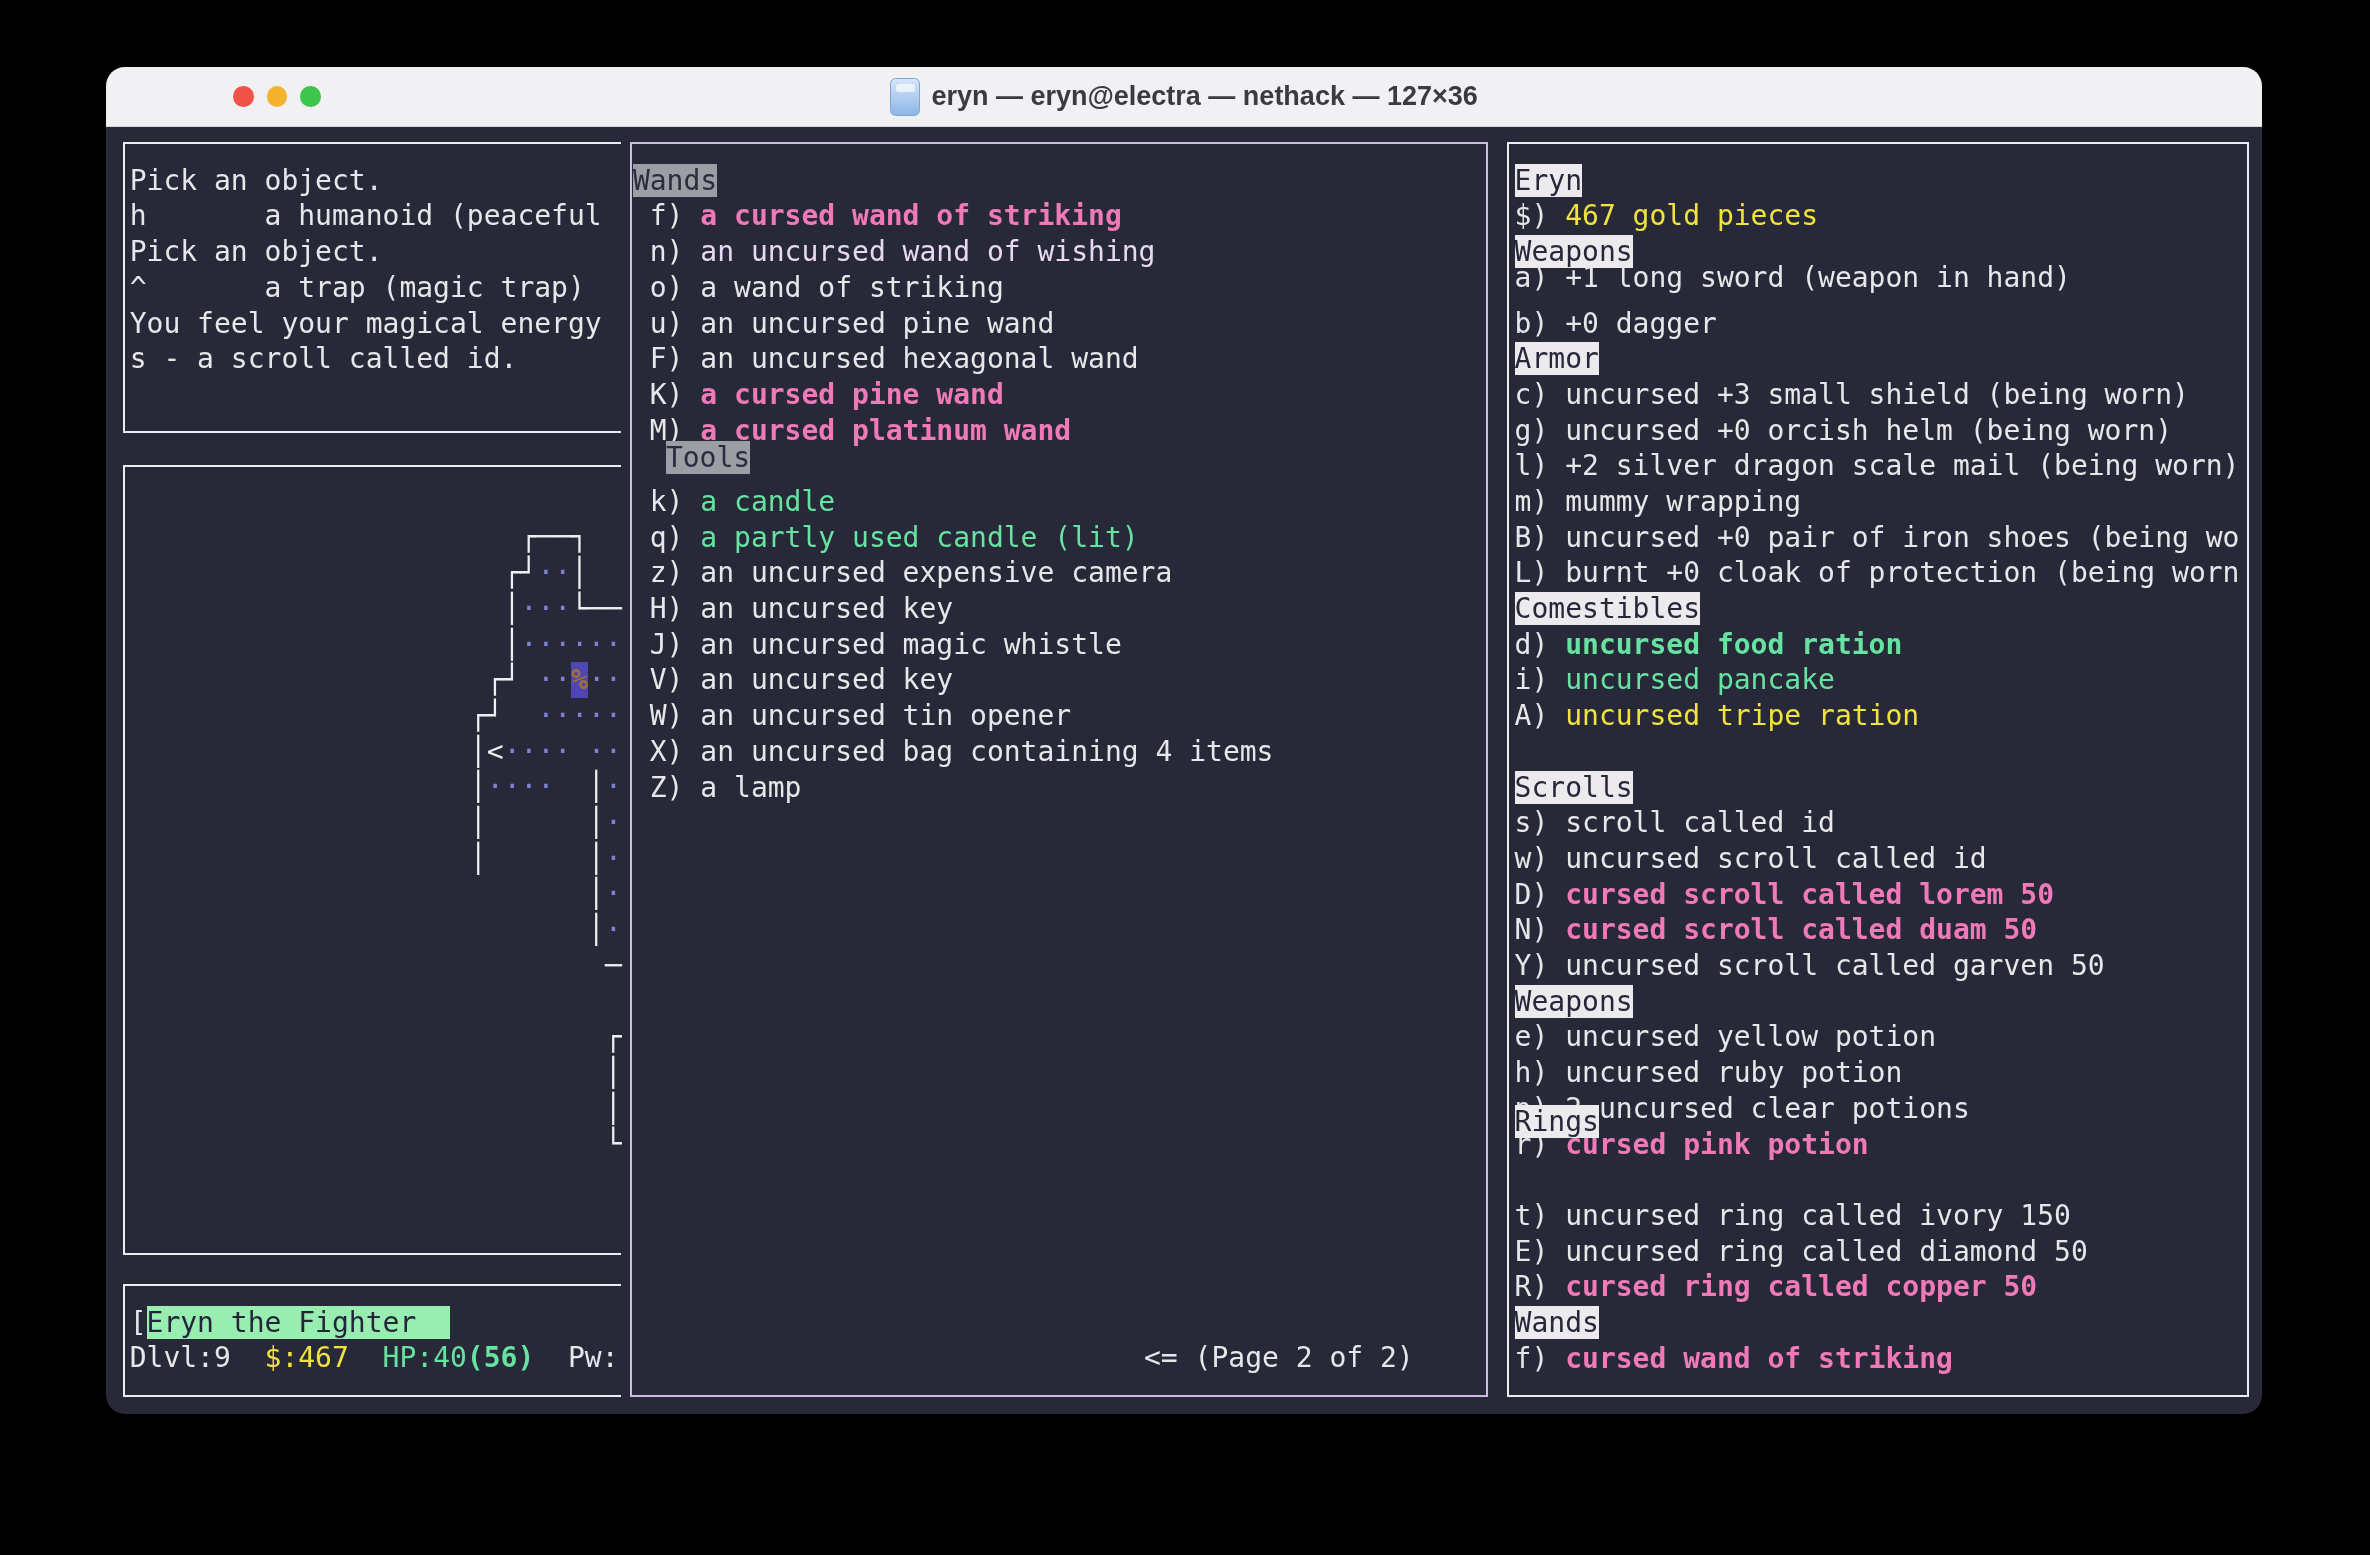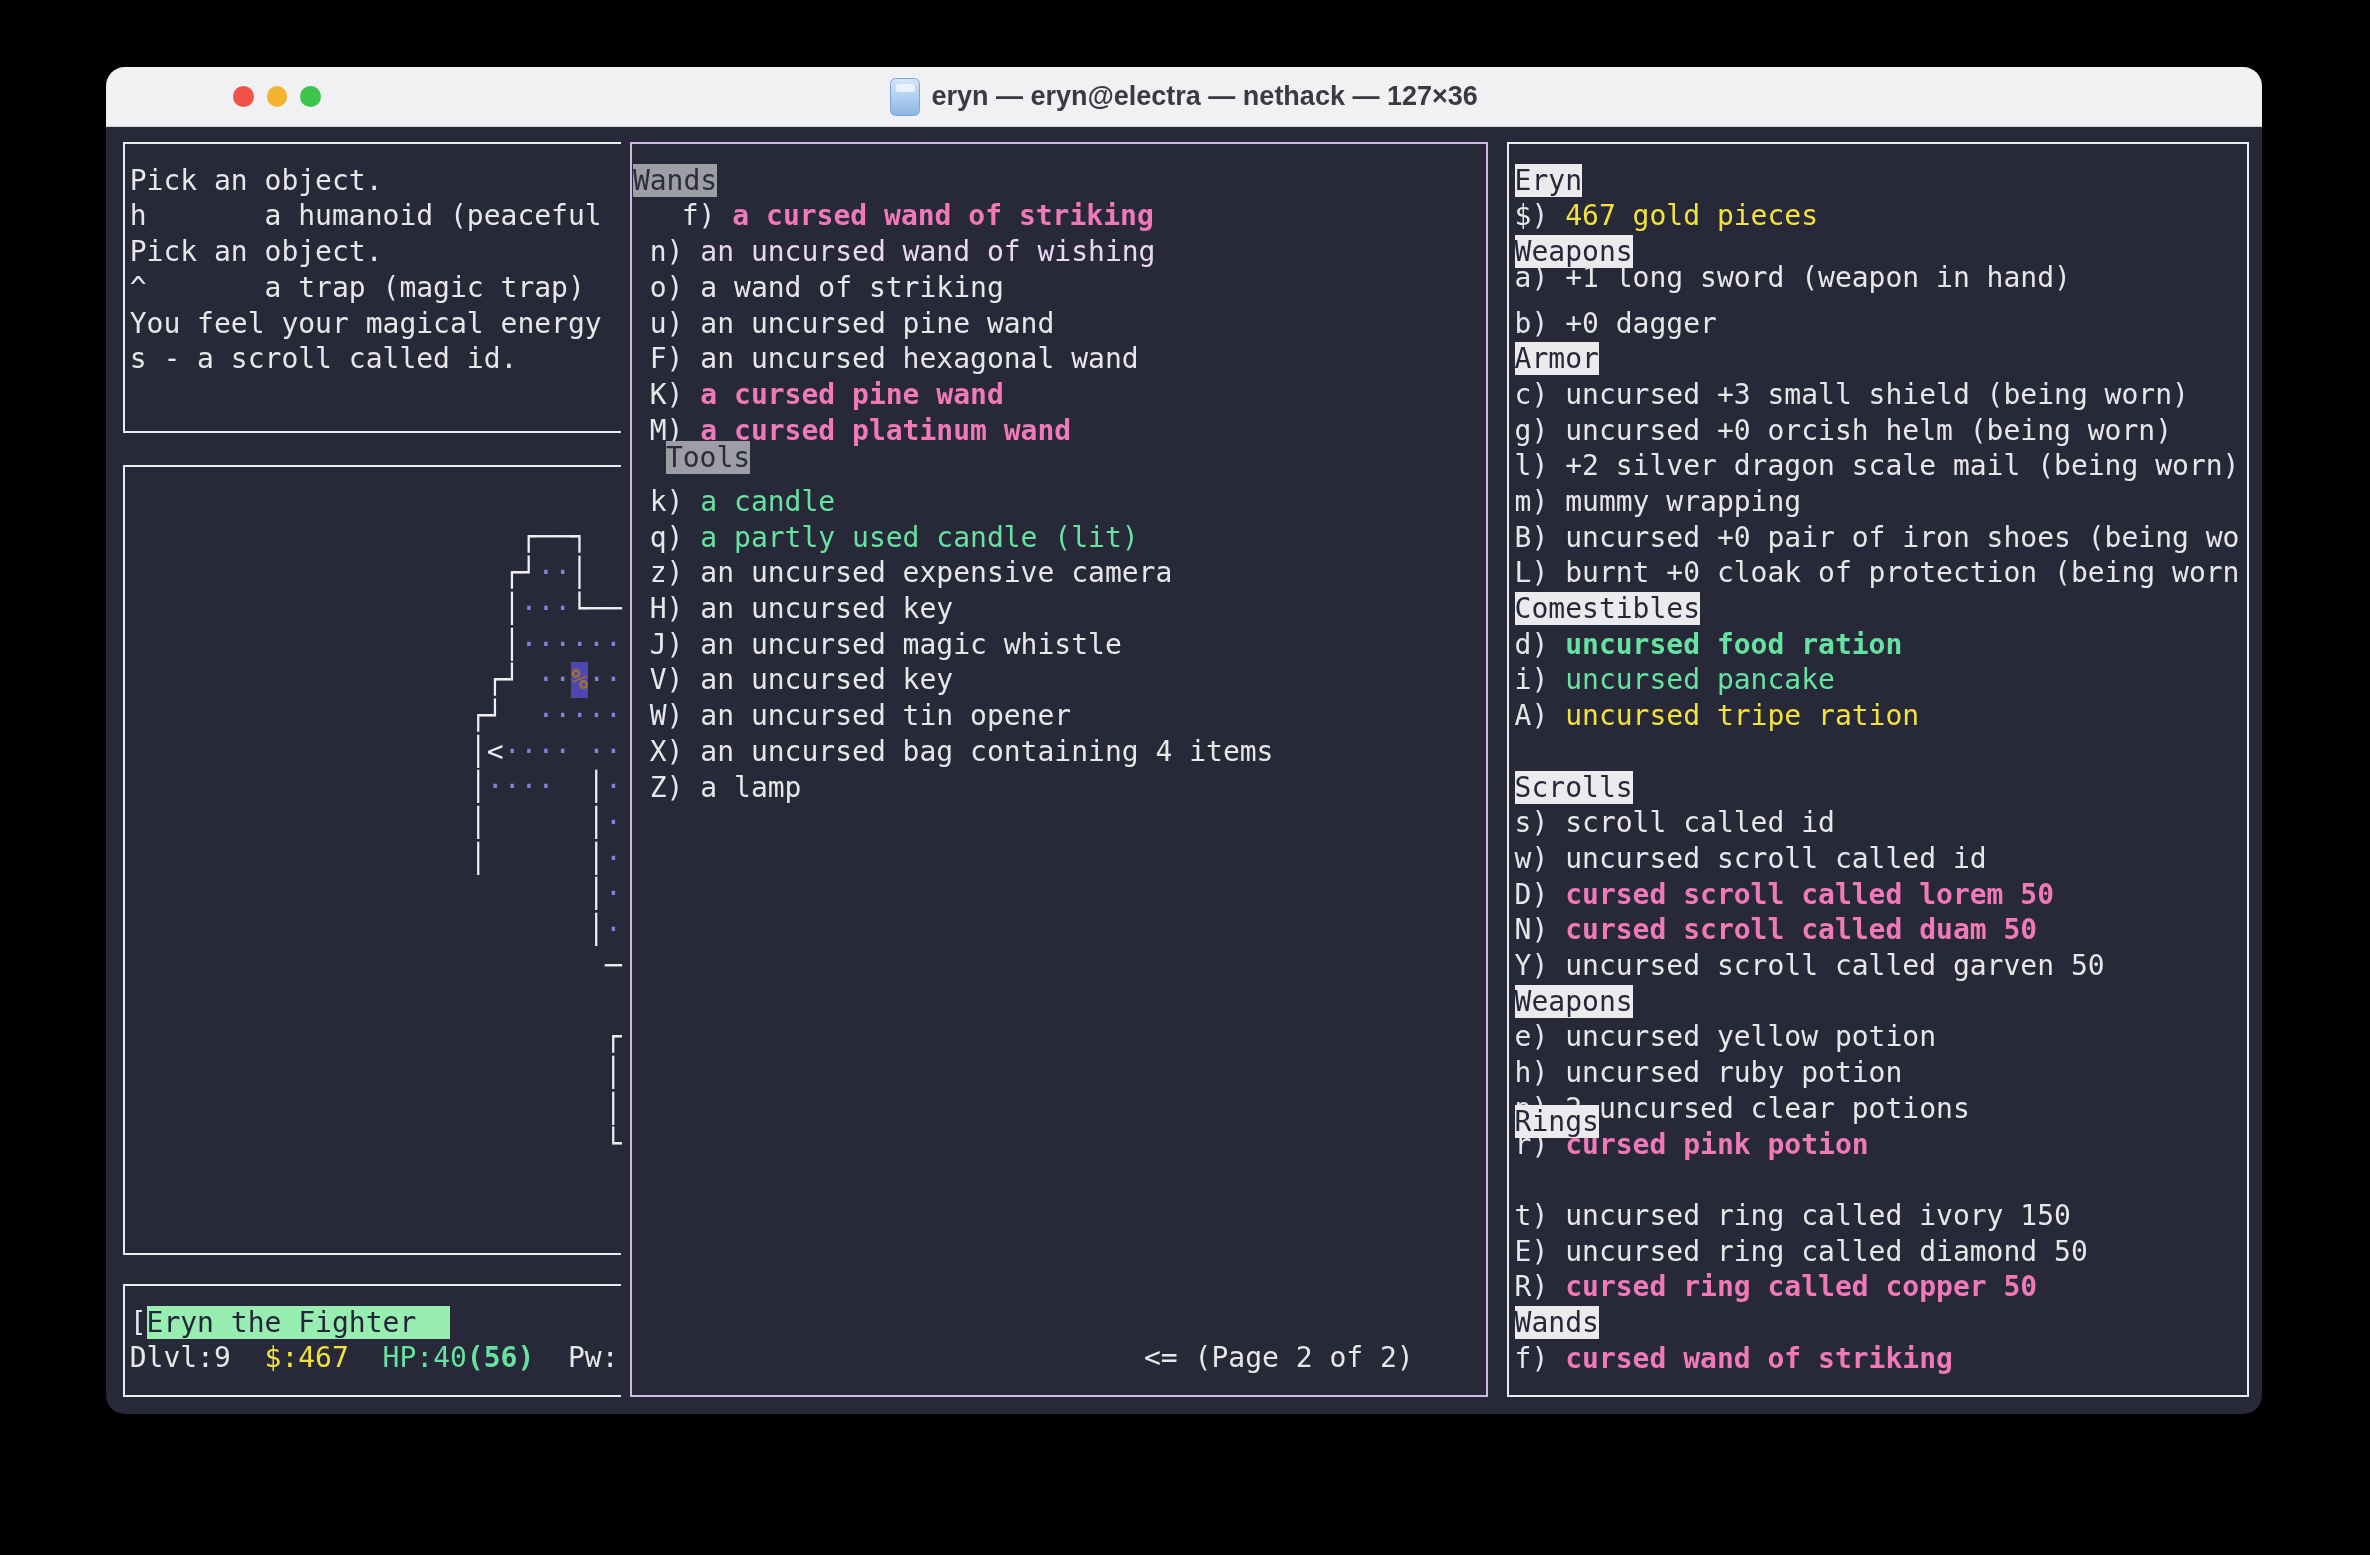--- a/index.html
+++ b/index.html
@@ -85,21 +85,21 @@
       <div class="term-line" style="top: 659px; left: 345px;"><span> </span><span> </span><span> </span><span> </span><span> </span><span> </span><span> </span><span> </span><span class="m-wall">└</span></div>
     </div>
 
   <div class="pane b-white no-right" id="status-box" style="left:17px;top:1217px;width:498px;height:113px;">
       <div class="term-line" style="top: 19px; left: 4.7px;"><span class="c-w">[</span><span class="hl-name">Eryn the Fighter  </span></div>
       <div class="term-line" style="top: 54px; left: 4.7px;"><span class="c-w">Dlvl:9  </span><span class="c-yel">$:467</span><span class="c-w">  </span><span class="c-grn">HP:40</span><span class="c-grnb">(56)</span><span class="c-w">  </span><span class="c-w">Pw:</span></div>
     </div>
 
   <div class="pane b-lav" id="menu-pane" style="left:524px;top:75px;width:858px;height:1255px;">
       <div class="term-line" style="top: 19px; left: 0.9px;"><span class="c-hdr">Wands</span></div>
-      <div class="term-line" style="top: 54px; left: 0.9px; padding-left: 32px;"><span class="c-w"> f) </span><span class="c-pkb">a cursed wand of striking</span></div>
+      <div class="term-line" style="top: 54px; left: 0.9px;"><span class="c-w"> f) </span><span class="c-pkb">a cursed wand of striking</span></div>
       <div class="term-line" style="top: 90px; left: 0.9px;"><span class="c-w"> n) </span><span class="c-lav">an uncursed wand of wishing</span></div>
       <div class="term-line" style="top: 126px; left: 0.9px;"><span class="c-w"> o) </span><span class="c-w">a wand of striking</span></div>
       <div class="term-line" style="top: 162px; left: 0.9px;"><span class="c-w"> u) </span><span class="c-w">an uncursed pine wand</span></div>
       <div class="term-line" style="top: 197px; left: 0.9px;"><span class="c-w"> F) </span><span class="c-w">an uncursed hexagonal wand</span></div>
       <div class="term-line" style="top: 233px; left: 0.9px;"><span class="c-w"> K) </span><span class="c-pkb">a cursed pine wand</span></div>
       <div class="term-line" style="top: 269px; left: 0.9px;"><span class="c-w"> M) </span><span class="c-pkb">a cursed platinum wand</span></div>
       <div class="term-line" style="top: 296px; left: 0.9px; padding-left: 33px;"><span class="c-hdr">Tools</span></div>
       <div class="term-line" style="top: 340px; left: 0.9px;"><span class="c-w"> k) </span><span class="c-grn">a candle</span></div>
       <div class="term-line" style="top: 376px; left: 0.9px;"><span class="c-w"> q) </span><span class="c-grn">a partly used candle (lit)</span></div>
       <div class="term-line" style="top: 411px; left: 0.9px;"><span class="c-w"> z) </span><span class="c-w">an uncursed expensive camera</span></div>

